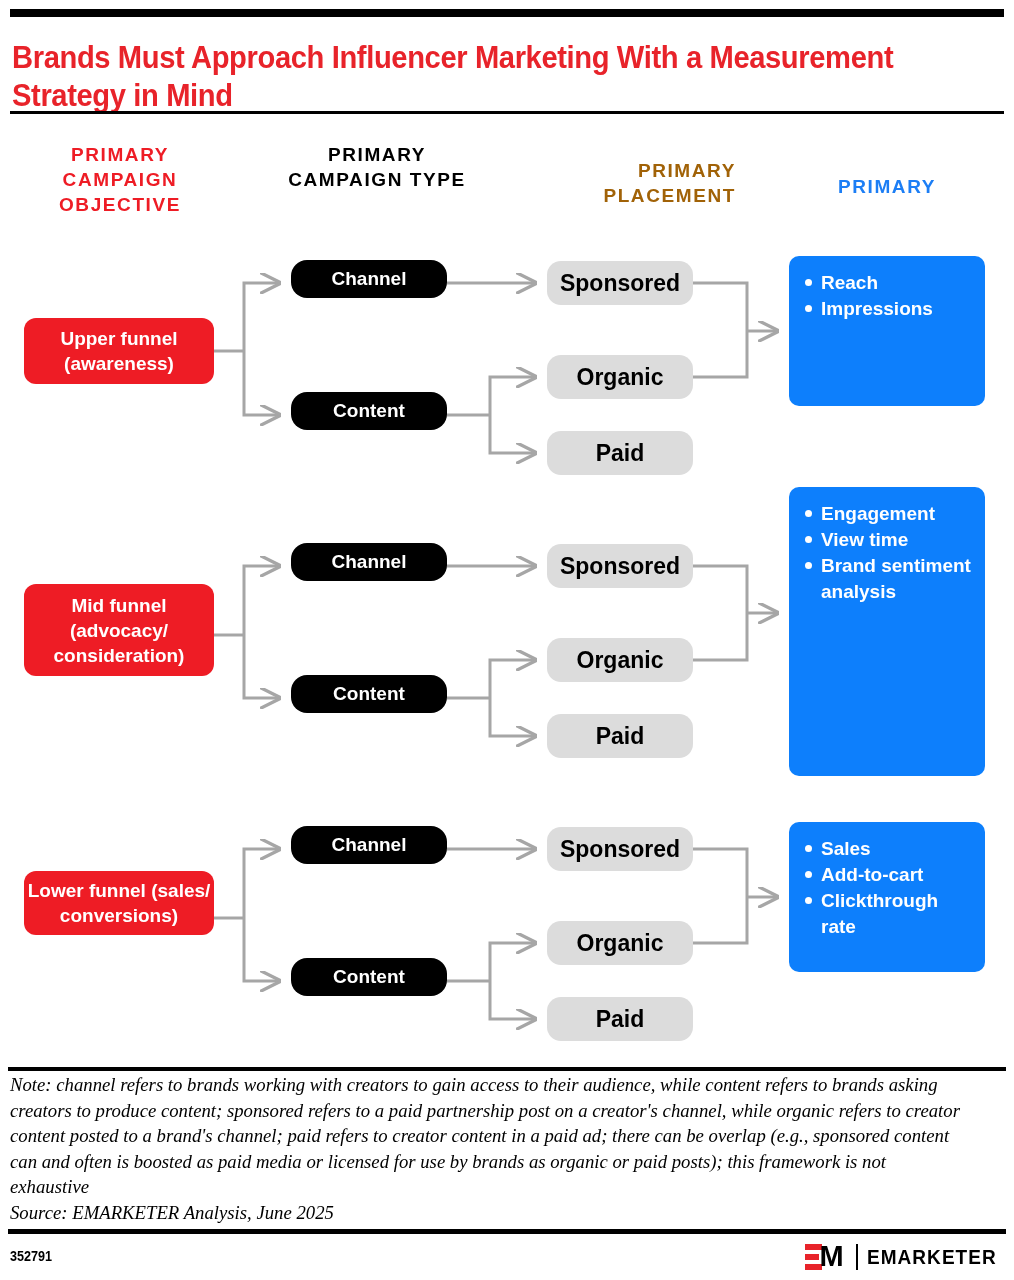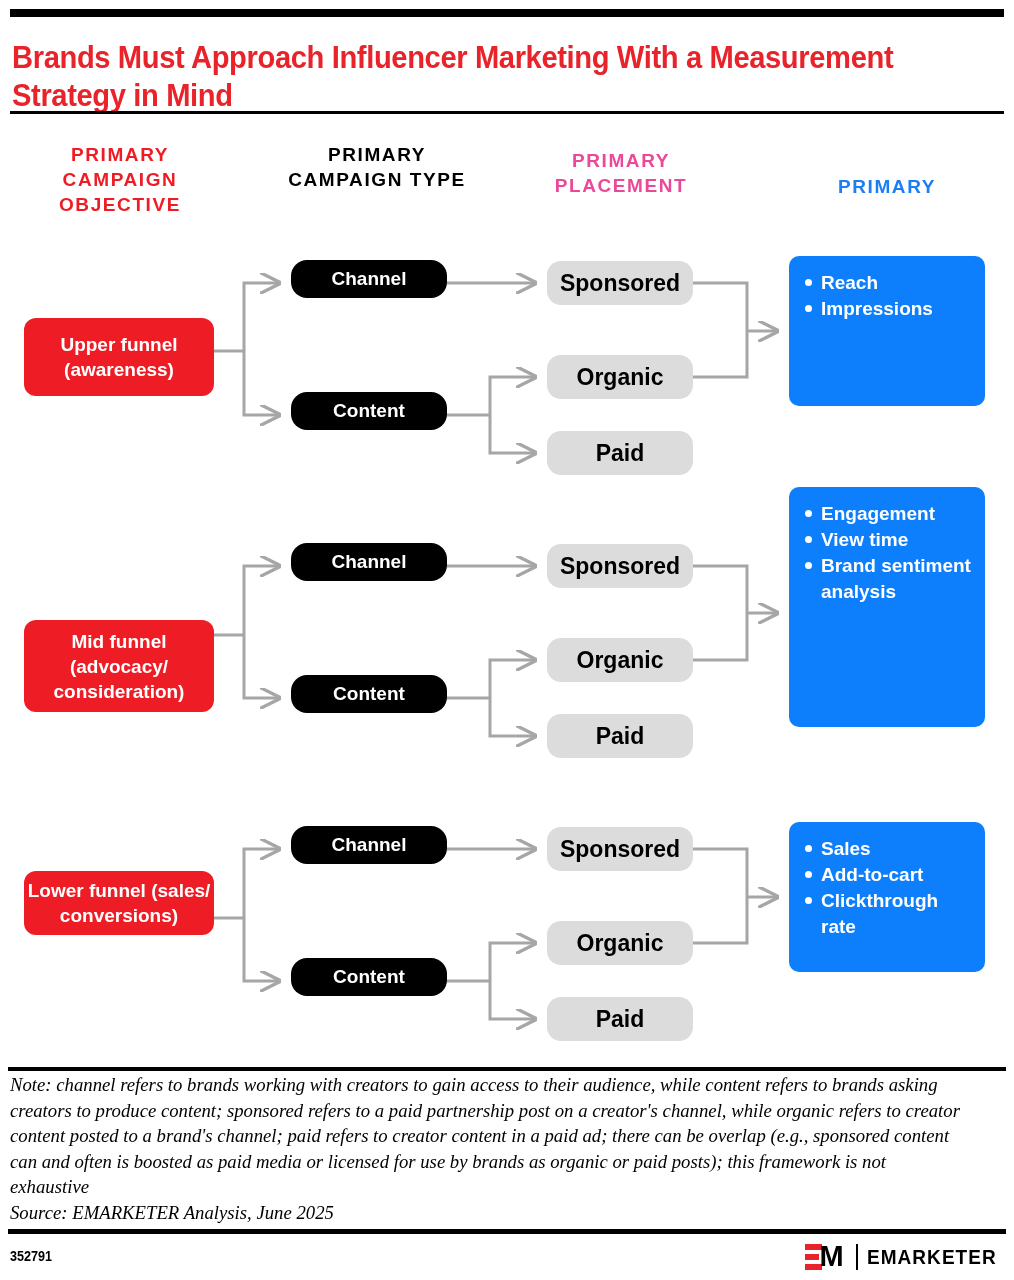--- a/index.html
+++ b/index.html
@@ -24,21 +24,21 @@
     transform:scaleX(0.94);transform-origin:left top;
   }
 
   
   .col-head{
     position:absolute;text-align:center;font-weight:bold;
     font-size:19px;line-height:25px;letter-spacing:1.6px;
   }
   #head-objective{left:22px;top:142px;width:196px;color:#ee1c25;}
   #head-type{left:269px;top:142px;width:216px;color:#000;}
-  #head-placement{left:506px;top:148px;width:230px;color:#ec4899;}
+  #head-placement{left:506px;top:158px;width:230px;color:#a16207;text-align:right;}
   #head-metrics{left:770px;top:174px;width:234px;color:#1c7ef5;}
 
   
   .group{position:absolute;left:0;width:1014px;}
 
   
   .obj-box{
     position:absolute;background:#ee1c25;border-radius:12px;
     color:#fff;font-weight:bold;font-size:19px;line-height:25px;
     display:flex;align-items:center;justify-content:center;text-align:center;
@@ -157,48 +157,48 @@
       <path d="M447,981 L490,981"></path>
       <path d="M490,981 L490,943 L535,943" marker-end="url(#arw)"></path>
       <path d="M490,981 L490,1019 L535,1019" marker-end="url(#arw)"></path>
       <path d="M693,849 L747,849 L747,897"></path>
       <path d="M693,943 L747,943 L747,897"></path>
       <path d="M747,897 L777,897" marker-end="url(#arw)"></path>
     </g>
   </svg>
 
   <div class="group">
-    <div class="obj-box" style="top:318px;height:78px;">Upper funnel (awareness)</div>
+    <div class="obj-box" style="top:318px;height:66px;">Upper funnel (awareness)</div>
 
     <div class="type-box" style="top:260px;">Channel</div>
     <div class="type-box" style="top:392px;">Content</div>
 
     <div class="place-box" style="top:261px;">Sponsored</div>
     <div class="place-box" style="top:355px;">Organic</div>
     <div class="place-box" style="top:431px;">Paid</div>
 
     <div class="metrics-box" style="top:256px;height:150px;">
       <ul>
         <li>Reach</li>
         <li>Impressions</li>
       </ul>
     </div>
   </div>
 
   <div class="group">
-    <div class="obj-box" style="top:620px;height:92px;">Mid funnel (advocacy/ consideration)</div>
+    <div class="obj-box" style="top:584px;height:92px;">Mid funnel (advocacy/ consideration)</div>
 
     <div class="type-box" style="top:543px;">Channel</div>
     <div class="type-box" style="top:675px;">Content</div>
 
     <div class="place-box" style="top:544px;">Sponsored</div>
     <div class="place-box" style="top:638px;">Organic</div>
     <div class="place-box" style="top:714px;">Paid</div>
 
-    <div class="metrics-box" style="top:487px;height:240px;">
+    <div class="metrics-box" style="top:487px;height:289px;">
       <ul>
         <li>Engagement</li>
         <li>View time</li>
         <li>Brand sentiment analysis</li>
       </ul>
     </div>
   </div>
 
   <div class="group">
     <div class="obj-box" style="top:871px;height:64px;">Lower funnel (sales/ conversions)</div>

